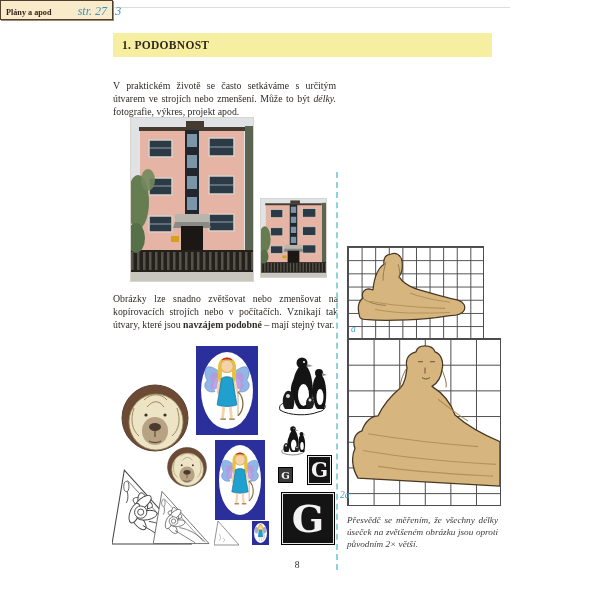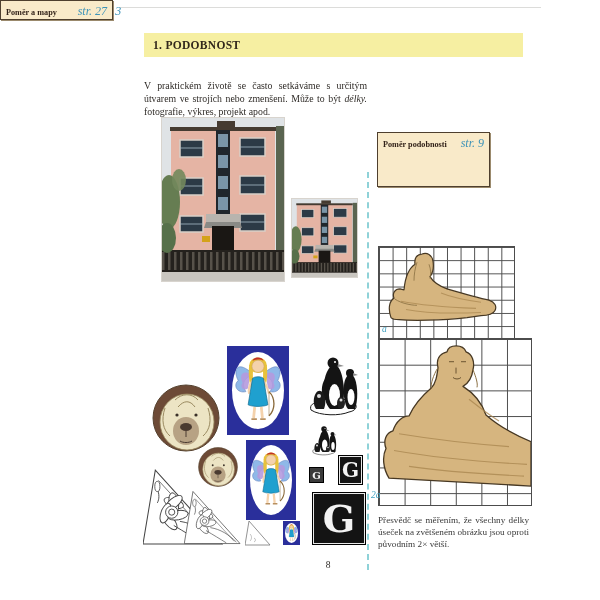--- a/index.html
+++ b/index.html
@@ -1,18 +1,18 @@
 <!DOCTYPE html>
 <html><head>
 <meta charset="utf-8">
 <style>
   html,body{margin:0;padding:0;}
   body{width:600px;height:600px;background:#fdfdfc;font-family:"Liberation Serif",serif;}
   #page{position:relative;width:600px;height:600px;overflow:hidden;background:#fff;}
-  .abs{position:absolute;margin-left:31px;}
+  .abs{position:absolute;}
 
   
   #page-edge{left:88px;top:7px;width:422px;height:1px;background:#dcdcda;}
 
   
   #chapter-bar{left:113px;top:33px;width:379px;height:24px;background:#f6efa2;display:flex;align-items:center;}
   #chapter-bar .t{font-weight:bold;font-size:11.5px;color:#32281c;padding-left:9px;letter-spacing:.3px;}
 
   
   #section-title{left:113px;top:61px;width:240px;font-weight:bold;font-size:11px;color:#2b2115;}
@@ -37,21 +37,21 @@
   .card:nth-of-type(3){left:350px;top:83px;height:86px;}
   .card:nth-of-type(4){left:359px;top:100px;height:86px;}
   .card:nth-of-type(5){left:368px;top:116px;height:86px;}
   .card:nth-of-type(6){left:377px;top:132px;height:55px;}
 
   
   #cut-line{left:336px;top:172px;width:0;height:398px;border-left:2px dashed #8fd2d8;}
 
   
   #right-para{left:347px;top:192px;width:149px;font-size:9.3px;line-height:1.35;color:#2e2a26;text-align:justify;}
-  #note{left:347px;top:514px;width:151px;font-size:9.2px;line-height:1.32;color:#3a3a3a;text-align:justify;}
+  #note{left:347px;top:514px;width:151px;font-size:9.2px;line-height:1.32;color:#3a3a3a;font-style:italic;text-align:justify;}
 
   
   .grid{position:absolute;border:1px solid #4c4c4c;box-sizing:border-box;
         background-image:linear-gradient(to right,#4c4c4c 1px,transparent 1px),
                          linear-gradient(to bottom,#4c4c4c 1px,transparent 1px);}
   #grid-a{left:347px;top:246px;width:137px;height:93px;background-size:13.6px 13.2px;}
   #grid-2a{left:347px;top:338px;width:154px;height:168px;background-size:25.6px 25.7px;}
   .grid-label{position:absolute;font-style:italic;font-size:9.5px;color:#3fa0c0;}
   #grid-a-label{left:351px;top:324px;}
   #grid-2a-label{left:340px;top:490px;}
@@ -142,20 +142,21 @@
       <ellipse cx="5" cy="120" rx="9" ry="15" fill="#57704a"></ellipse>
       <ellipse cx="17" cy="62" rx="7" ry="11" fill="#72885c" opacity="0.9"></ellipse>
     </svg>
   </div>
   <div class="abs photo" id="photo-small">
     <svg viewBox="0 0 122 163" preserveAspectRatio="none">
       <use href="#building-art"></use>
     </svg>
   </div>
 
+  <div class="abs para" id="para2"><span>Obrázky lze snadno zvětšovat nebo zmenšovat na kopírovacích strojích nebo v počítačích. Vznikají tak útvary, které jsou </span><span class="bd">navzájem podobné</span><span> – mají stejný tvar.</span></div>
 
   <div class="card">
     <div class="row">
         <span class="lbl">Poměr podobnosti</span>
         <span class="pref">str. 9</span>
       </div>
   </div>
   <div class="card">
     <div class="row">
         <span class="lbl">Podobnost obdélníků</span>
@@ -175,21 +176,21 @@
       </div>
   </div>
   <div class="card">
     <div class="row">
         <span class="lbl">G3 – rozvahy</span>
         <span class="pref">str. 25</span>
       </div>
   </div>
   <div class="card">
     <div class="row">
-        <span class="lbl">Poměr a mapy</span>
+        <span class="lbl">Plány a apod</span>
         <span class="pref">str. 27</span>
       </div>
   </div>
 
   <div class="abs" id="cut-line"></div>
 
 
   <div class="abs grid" id="grid-a"></div>
   <div class="abs sphinx" id="sphinx-small">
     <svg viewBox="0 0 122 80" preserveAspectRatio="none">

